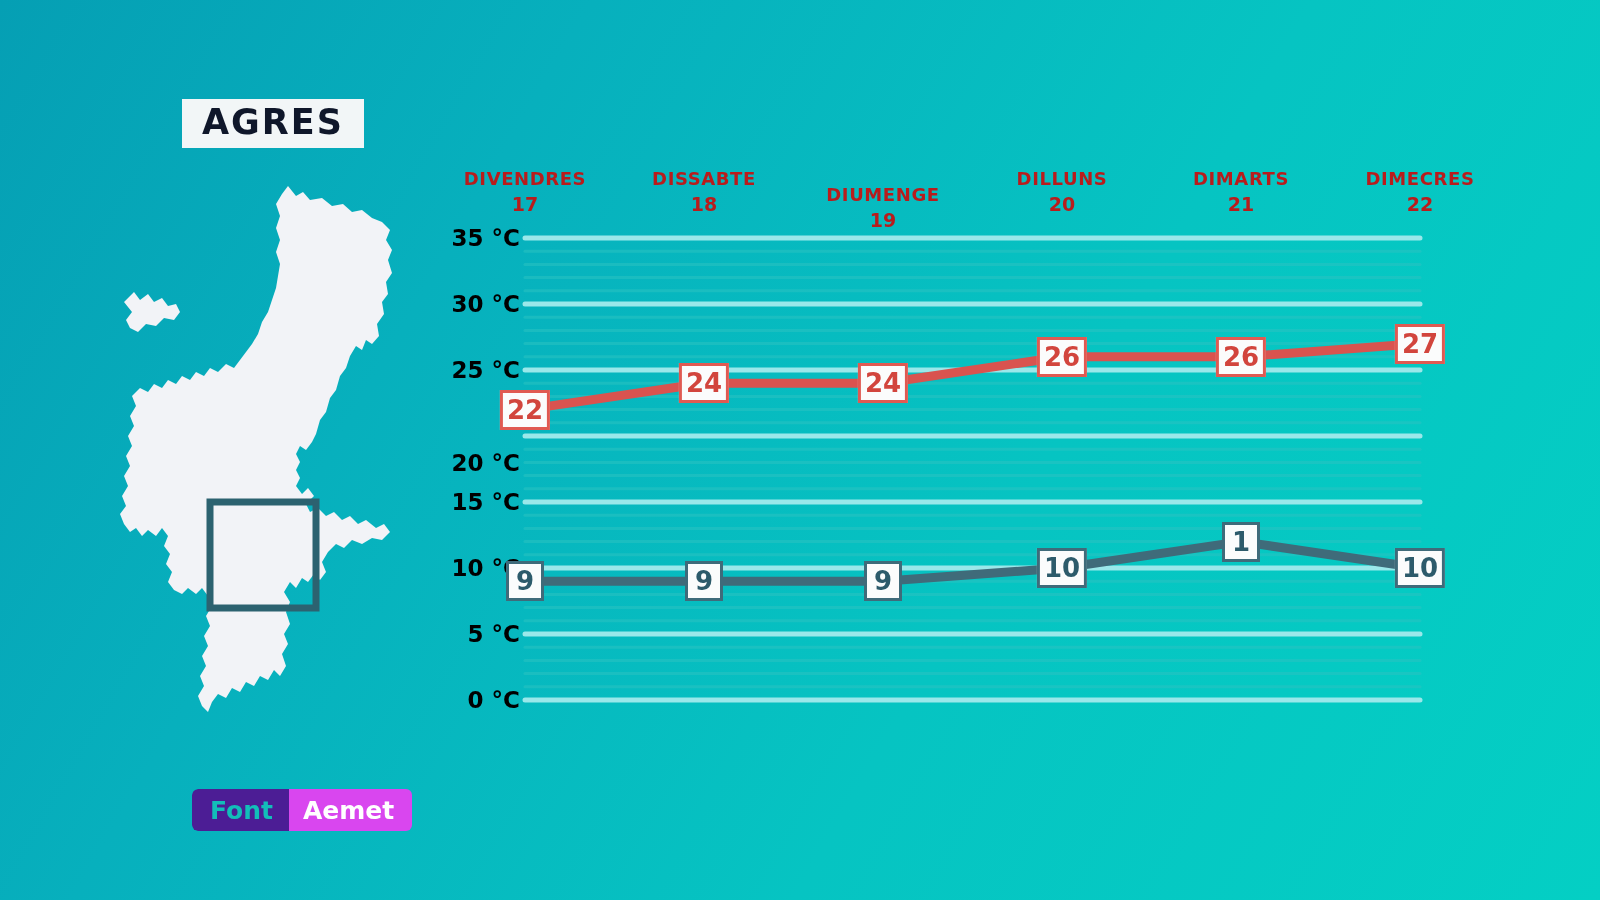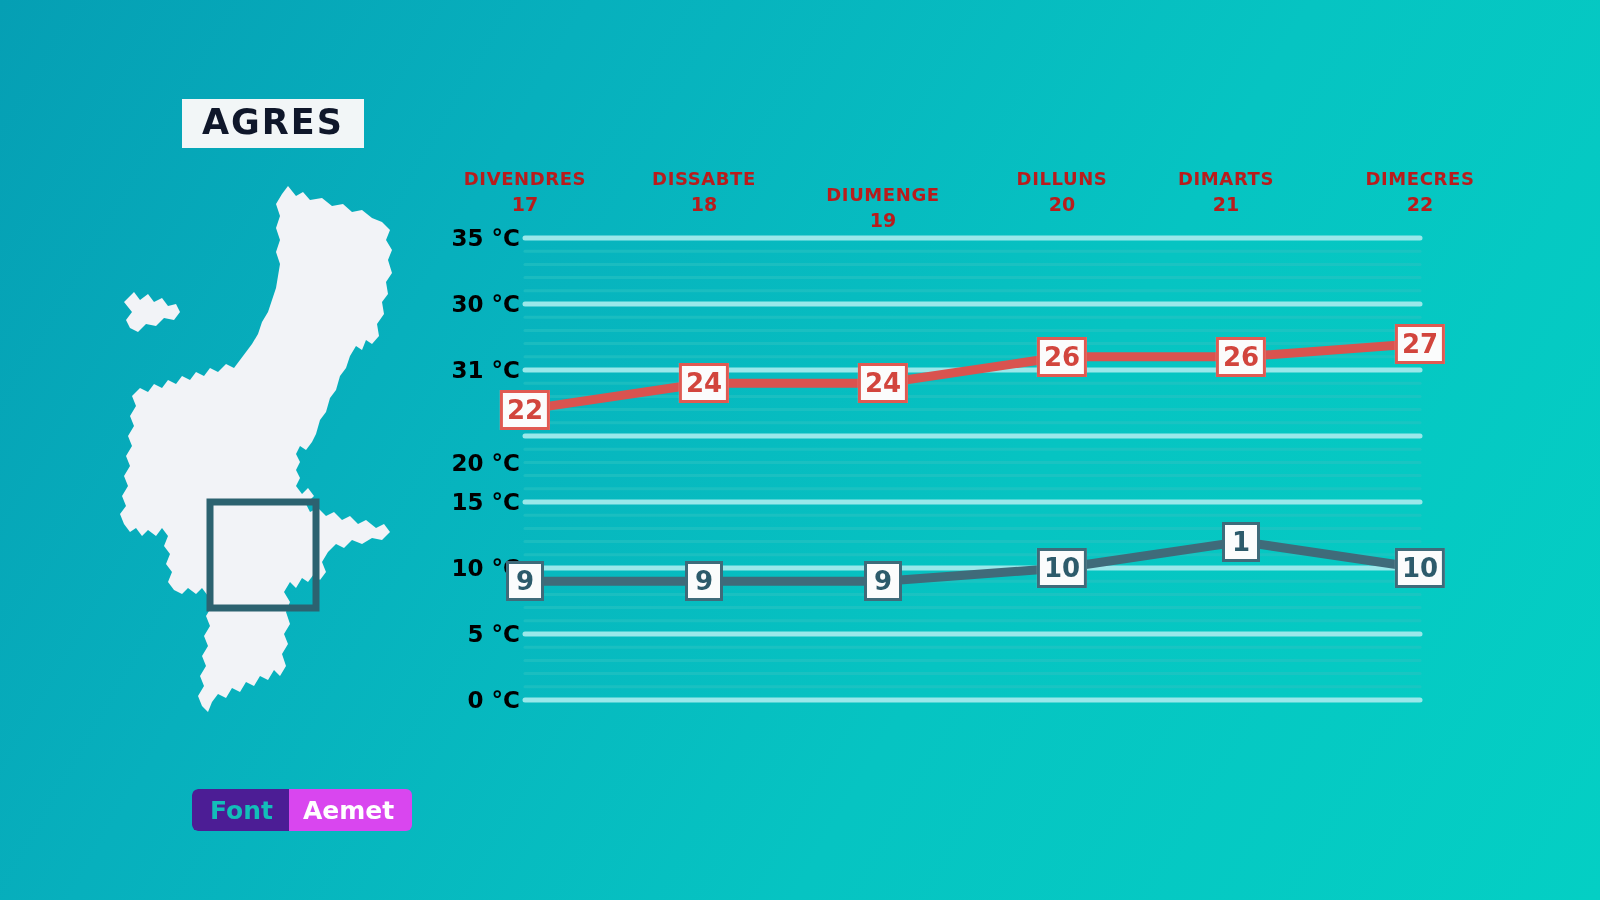--- a/index.html
+++ b/index.html
@@ -121,37 +121,37 @@
         <div class="day-num">18</div>
       </div>
       <div class="day-col" style="left: 363px; margin-top: 16px;">
         <div class="day-name">DIUMENGE</div>
         <div class="day-num">19</div>
       </div>
       <div class="day-col" style="left: 542px;">
         <div class="day-name">DILLUNS</div>
         <div class="day-num">20</div>
       </div>
-      <div class="day-col" style="left: 706px; text-align: center;">
+      <div class="day-col" style="left: 721px; text-align: center;">
         <div class="day-name">DIMARTS</div>
         <div class="day-num">21</div>
       </div>
       <div class="day-col" style="left: 900px;">
         <div class="day-name">DIMECRES</div>
         <div class="day-num">22</div>
       </div>
     </div>
 
   <div id="ylabels">
       <div class="ytick" style="top: 470px;">0 °C</div>
       <div class="ytick" style="top: 404px;">5 °C</div>
       <div class="ytick" style="top: 338px;">10 °C</div>
       <div class="ytick" style="top: 272px;">15 °C</div>
       <div class="ytick" style="top: 217px; margin-top: 16px;">20 °C</div>
-      <div class="ytick" style="top: 140px;">31 °C</div>
+      <div class="ytick" style="top: 140px;">25 °C</div>
       <div class="ytick" style="top: 74px;">30 °C</div>
       <div class="ytick" style="top: 8px;">35 °C</div>
     </div>
 
   <div id="plot">
     <svg id="grid-svg">
         <line x1="105" x2="1000" y1="470" y2="470" stroke="#9ae8ea" stroke-width="5" stroke-linecap="round" opacity="1"></line>
         <line x1="105" x2="1000" y1="456.8" y2="456.8" stroke="#2bc3c2" stroke-width="3" stroke-linecap="round" opacity="0.55"></line>
         <line x1="105" x2="1000" y1="443.6" y2="443.6" stroke="#2bc3c2" stroke-width="3" stroke-linecap="round" opacity="0.55"></line>
         <line x1="105" x2="1000" y1="430.4" y2="430.4" stroke="#2bc3c2" stroke-width="3" stroke-linecap="round" opacity="0.55"></line>

